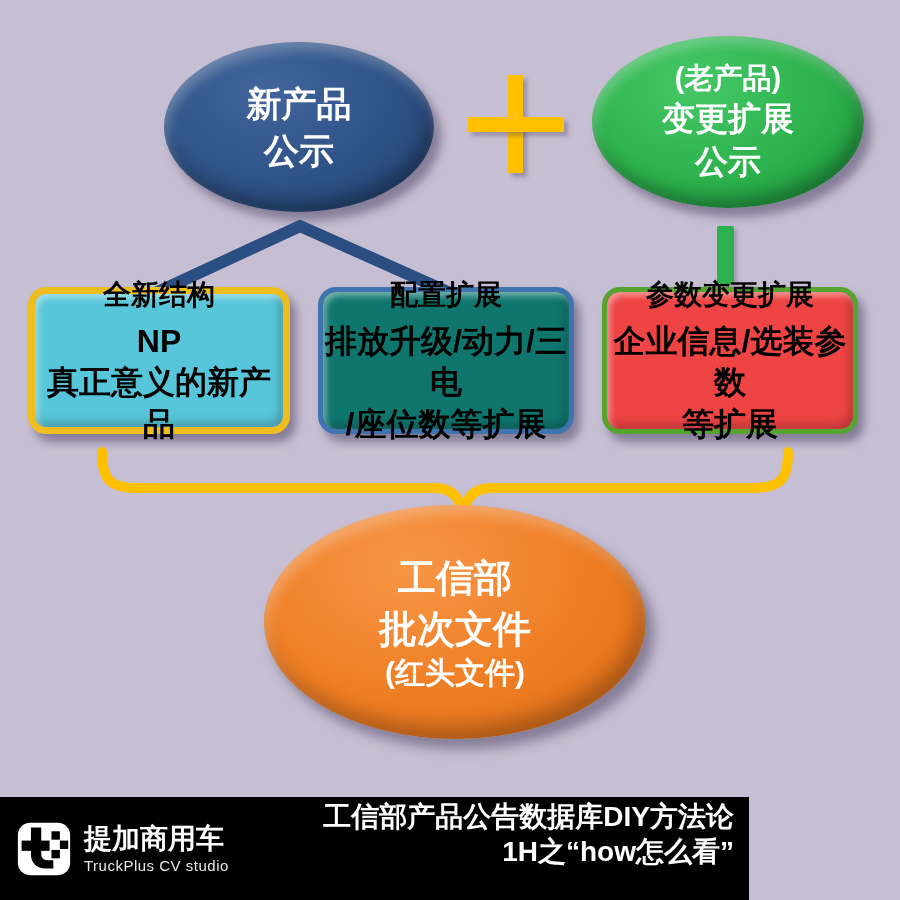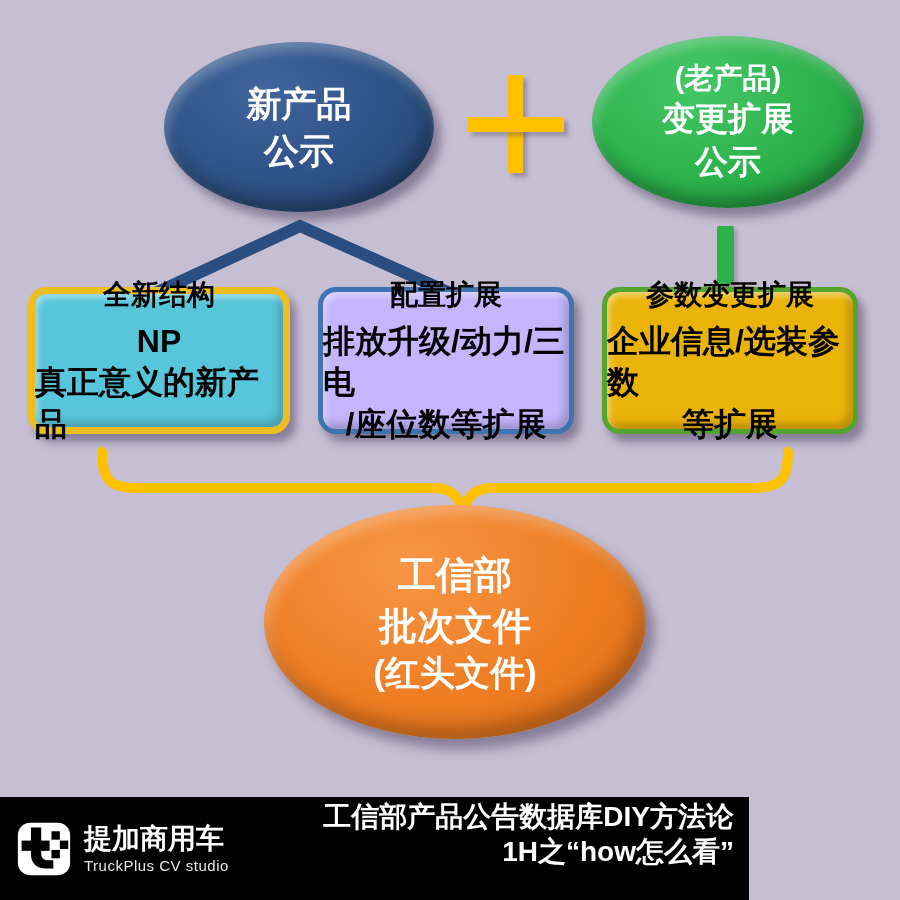--- a/index.html
+++ b/index.html
@@ -36,21 +36,21 @@
   }
   .ellipse-green .paren-line { font-size: 29px; }
   .ellipse-orange {
     left: 264px; top: 505px; width: 382px; height: 234px;
     background: radial-gradient(ellipse at 38% 26%, #f79646 0%, #ee7d23 55%, #d96a14 100%);
     font-size: 38px; line-height: 1.35;
     box-shadow: 8px 10px 12px rgba(72,62,95,.5),
                 inset 3px 8px 14px rgba(255,255,255,.30),
                 inset -7px -12px 18px rgba(0,0,0,.25);
   }
-  .ellipse-orange .paren-line { font-size: 35px; line-height: 1.2; }
+  .ellipse-orange .paren-line { font-size: 30px; line-height: 1.2; }
 
   
   .plus { position: absolute; left: 466px; top: 72px; width: 100px; height: 102px; }
   .plus .h-bar {
     position: absolute; left: 2px; top: 45px; width: 96px; height: 15px;
     background: #ffc000; box-shadow: 4px 4px 4px rgba(72,62,95,.35);
   }
   .plus .v-bar {
     position: absolute; left: 42px; top: 3px; width: 15px; height: 98px;
     background: #ffc000; box-shadow: 4px 4px 4px rgba(72,62,95,.35);
@@ -64,31 +64,31 @@
     box-shadow: 3px 3px 4px rgba(72,62,95,.3);
   }
   .brace-svg { position: absolute; left: 90px; top: 444px; }
 
   
   .pbox {
     position: absolute; top: 287px; height: 147px;
     border-radius: 18px;
     display: flex; flex-direction: column;
     align-items: center; justify-content: center;
-    text-align: left; color: #000;
+    text-align: center; color: #000;
     box-shadow: 6px 8px 9px rgba(72,62,95,.5),
                 inset 3px 4px 6px rgba(255,255,255,.45),
                 inset -4px -5px 8px rgba(0,0,0,.22);
   }
   .pbox .title { font-weight: bold; font-size: 28px; margin-bottom: 7px; }
   .pbox .line { font-size: 32px; font-weight: 600; line-height: 1.3; }
   .box-cyan  { left: 28px;  width: 262px; background: #58c6da; border: 7px solid #eebe1e; }
   .box-cyan .line { font-weight: bold; }
-  .box-blue  { left: 318px; width: 256px; background: #c4b5fd; border: 5px solid #3e74b0; }
-  .box-lime  { left: 602px; width: 256px; background: #eab308; border: 5px solid #55a42f; }
+  .box-blue  { left: 318px; width: 256px; background: #0f766e; border: 5px solid #3e74b0; }
+  .box-lime  { left: 602px; width: 256px; background: #ef4444; border: 5px solid #55a42f; }
 
   
   .footer {
     position: absolute; left: 0; top: 797px; width: 749px; height: 103px;
     background: #000;
   }
   .logo-block {
     position: absolute; left: 16px; top: 24px;
     display: flex; align-items: center; gap: 12px;
   }

